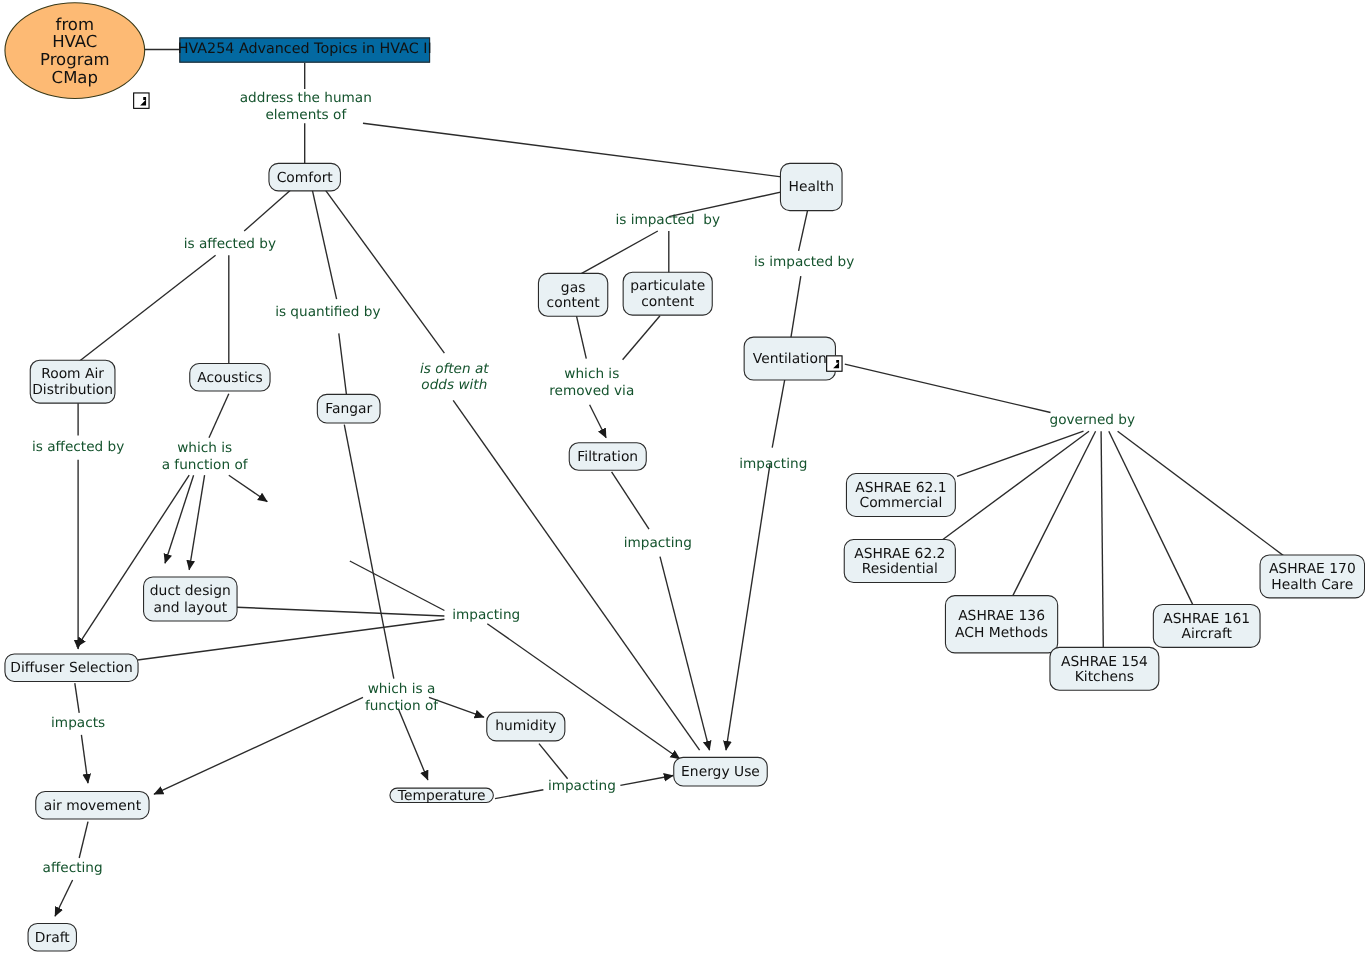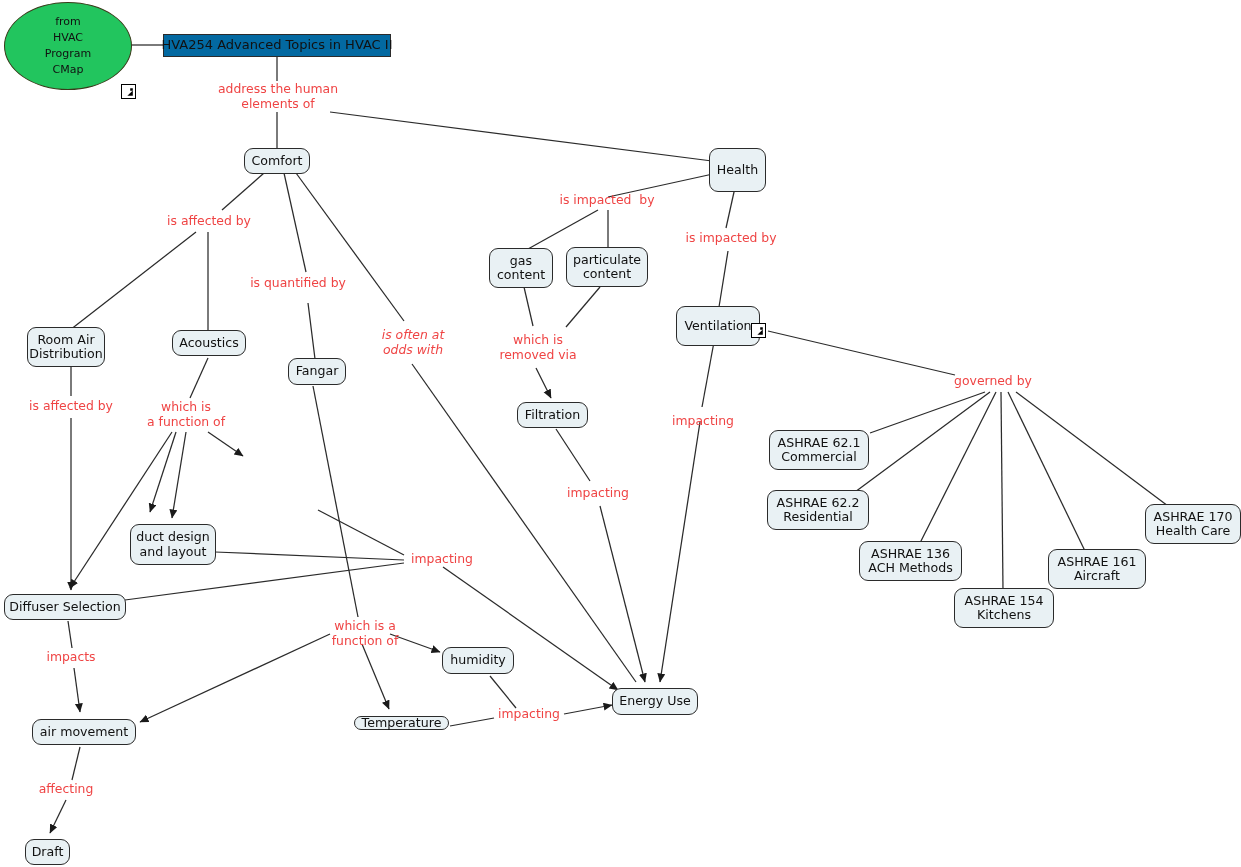--- a/index.html
+++ b/index.html
@@ -43,31 +43,31 @@
     padding: 2px 6px;
     white-space: pre;
   }
   .node.root {
     background: #0369a1;
     border-radius: 0;
     border: 1.3px solid #2b2b2b;
     font-size: 13px;
   }
   .node.ellipse {
-    background: #22c55e;
+    background: #fdba74;
     border: 1.4px solid #3a3a1a;
     border-radius: 50%;
     line-height: 16px;
-    font-size: 11px;
+    font-size: 15px;
   }
   .link-label {
     position: absolute;
     font-size: 12.4px;
     line-height: 14.6px;
-    color: #ef4444;
+    color: #14532d;
     text-align: center;
     white-space: pre;
     background: transparent;
   }
   .res-icon {
     position: absolute;
     width: 15px;
     height: 15px;
     border: 1.4px solid #000000;
     background: #ffffff;
@@ -226,21 +226,21 @@
   <div class="node" style="left:354px; top:716px; width:95px; height:14px;">Temperature</div>
 
   <div class="node" style="left:612px; top:688px; width:86px; height:27px;">Energy Use</div>
 
   <div class="node" style="left:769px; top:430px; width:100px; height:40px;">ASHRAE 62.1
 Commercial</div>
 
   <div class="node" style="left:767px; top:490px; width:102px; height:40px;">ASHRAE 62.2
 Residential</div>
 
-  <div class="node" style="left:859px; top:541px; width:103px; height:40px;">ASHRAE 136
+  <div class="node" style="left:859px; top:541px; width:103px; height:53px;">ASHRAE 136
 ACH Methods</div>
 
   <div class="node" style="left:954px; top:588px; width:100px; height:40px;">ASHRAE 154
 Kitchens</div>
 
   <div class="node" style="left:1048px; top:549px; width:98px; height:40px;">ASHRAE 161
 Aircraft</div>
 
   <div class="node" style="left:1145px; top:504px; width:96px; height:40px;">ASHRAE 170
 Health Care</div>

